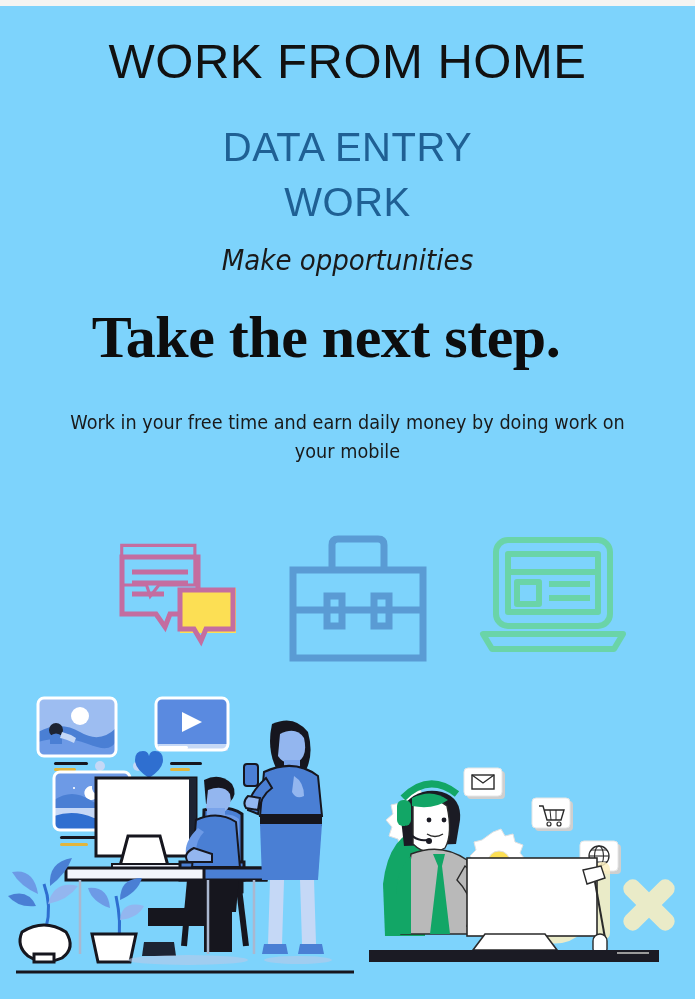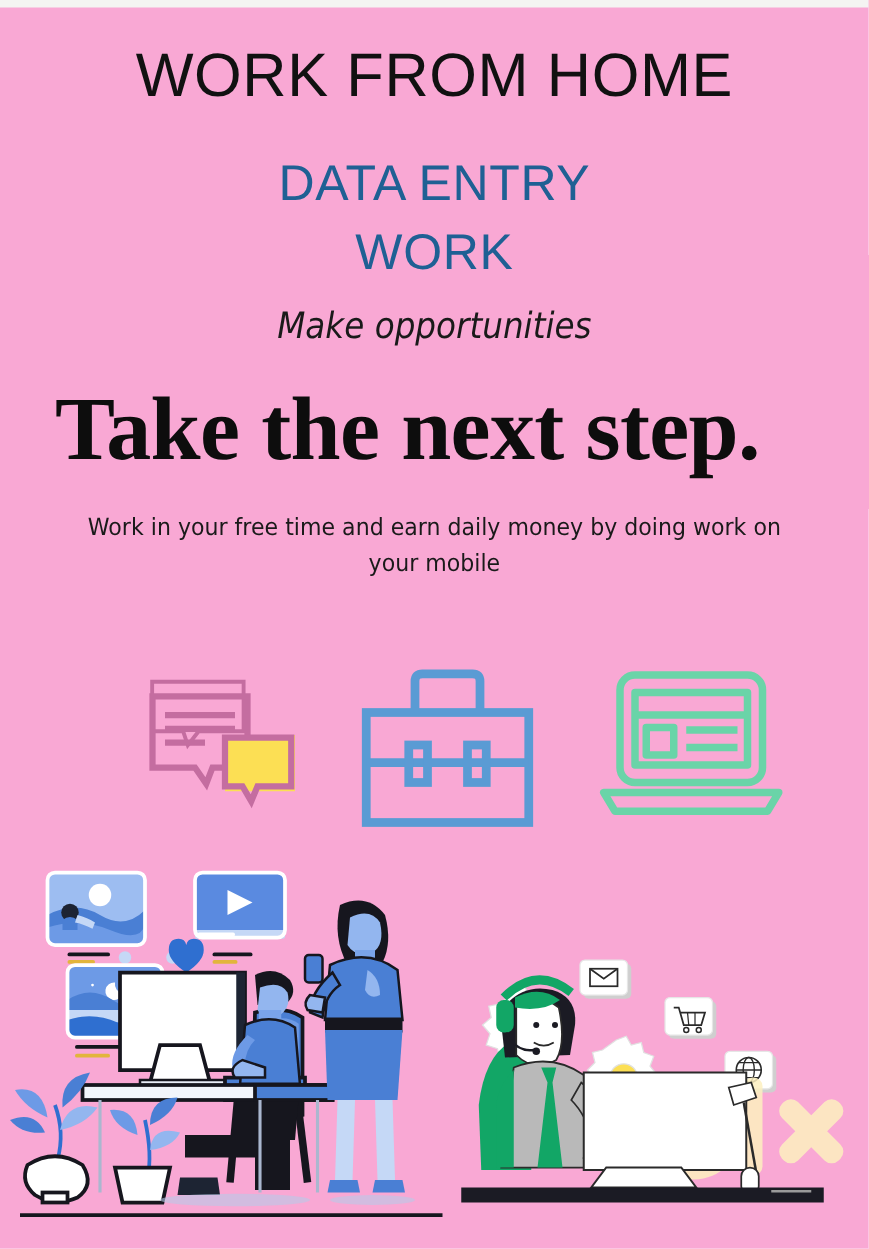--- a/index.html
+++ b/index.html
@@ -5,21 +5,21 @@
   html,body{margin:0;padding:0;}
   body{
     width:695px;height:999px;
     background:#ffffff;
     font-family:"Liberation Sans", sans-serif;
     overflow:hidden;
   }
   .poster{
     position:relative;
     width:695px;height:999px;
-    background:#f9a8d4;
+    background:#7dd3fc;
     overflow:hidden;
   }
   .top-strip{
     position:absolute;left:0;top:0;width:695px;height:6px;
     background:#f4f4f2;
   }
   
   .headline-1{
     position:absolute;left:0;top:36px;width:695px;
     text-align:center;
@@ -45,21 +45,21 @@
     font-size:29px;
     font-style:italic;
     font-weight:400;
     color:#1a1a1a;
     font-family:"DejaVu Sans", sans-serif;
     transform:scaleX(0.9);
   }
   .hero{
     position:absolute;left:0;top:306px;width:652px;
     text-align:center;
-    font-size:72px;line-height:1.05;
+    font-size:60px;line-height:1.05;
     font-weight:700;
     letter-spacing:-0.5px;
     color:#0d0d0d;
     font-family:"Liberation Serif", serif;
   }
   .subcopy{
     position:absolute;left:30px;top:408px;width:635px;
     text-align:center;
     font-size:19px;line-height:1.55;
     font-weight:400;

